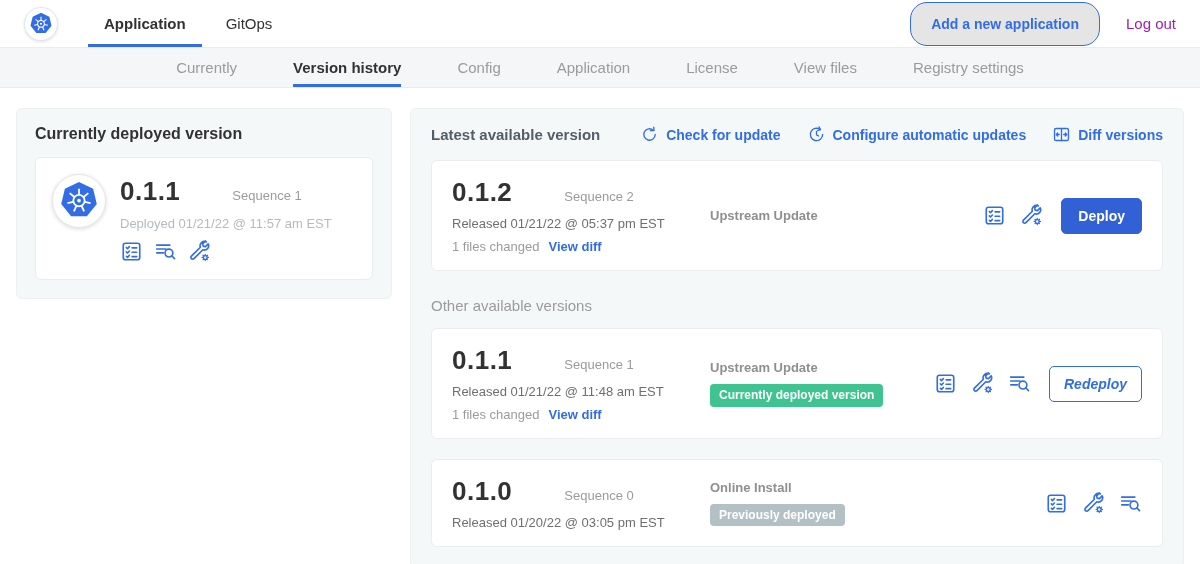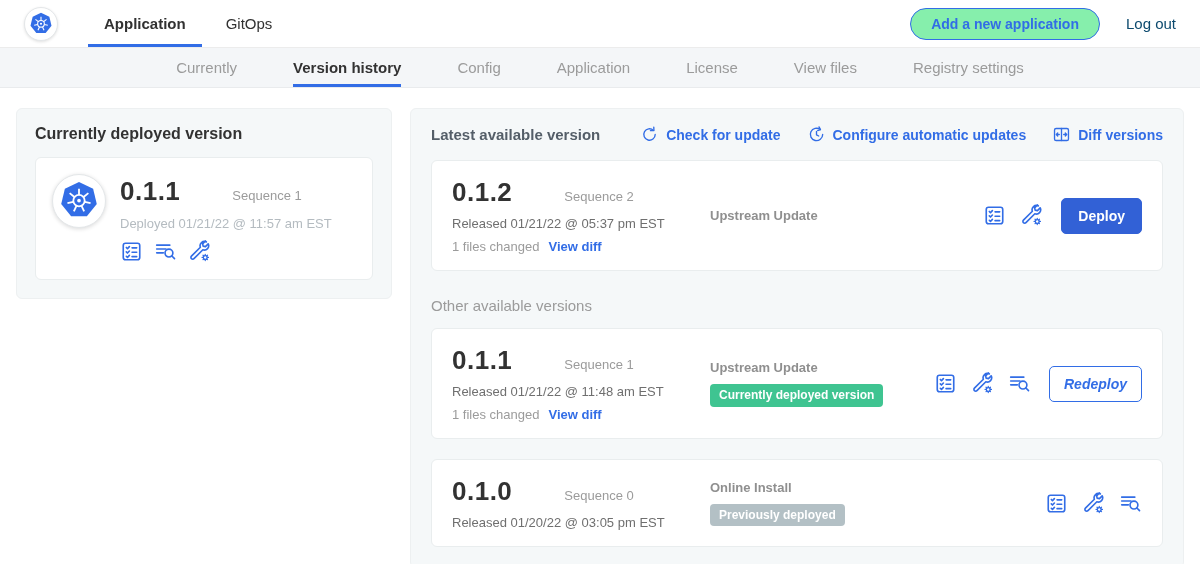--- a/index.html
+++ b/index.html
@@ -11,24 +11,24 @@
     background:#fff; border-bottom:1px solid #ececec; }
   .brand { display:flex; align-items:center; margin-right:30px; }
   .brand-circle { width:34px; height:34px; border-radius:50%; background:#fff;
     border:1px solid #e4e7e9; box-shadow:0 1px 3px rgba(0,0,0,.12);
     display:flex; align-items:center; justify-content:center; }
   .topnav-tabs { display:flex; align-items:stretch; gap:8px; }
   .top-tab { display:flex; align-items:center; padding:0 16px; font-size:15px;
     color:#323232; cursor:pointer; border-bottom:3px solid transparent; padding-top:3px; }
   .top-tab.active { font-weight:700; border-bottom-color:#326de6; }
   .topnav-right { margin-left:auto; display:flex; align-items:center; gap:26px; }
-  .add-app-btn { border:1.5px solid #326de6; color:#326de6; background:#86efac;
-    border-radius:17px; height:32px; padding:0 20px; font-size:14px; font-weight:700;
+  .add-app-btn { border:1.5px solid #326de6; color:#326de6; background:#e5e5e5;
+    border-radius:17px; height:44px; padding:0 20px; font-size:14px; font-weight:700;
     cursor:pointer; font-family:inherit; }
-  .logout { font-size:15px; color:#0c4a6e; cursor:pointer; }
+  .logout { font-size:15px; color:#a21caf; cursor:pointer; }
 
   
   .subnav { height:40px; background:#f4f6f8; border-bottom:1px solid #e9ebed;
     display:flex; justify-content:center; align-items:stretch; gap:56px; }
   .sub-item { display:flex; align-items:center; font-size:15px; color:#9b9b9b;
     cursor:pointer; border-bottom:3px solid transparent; padding-top:3px; }
   .sub-item.active { color:#323232; font-weight:600; border-bottom-color:#326de6; }
 
   
   .main { display:flex; gap:18px; padding:20px 16px; align-items:flex-start; }

